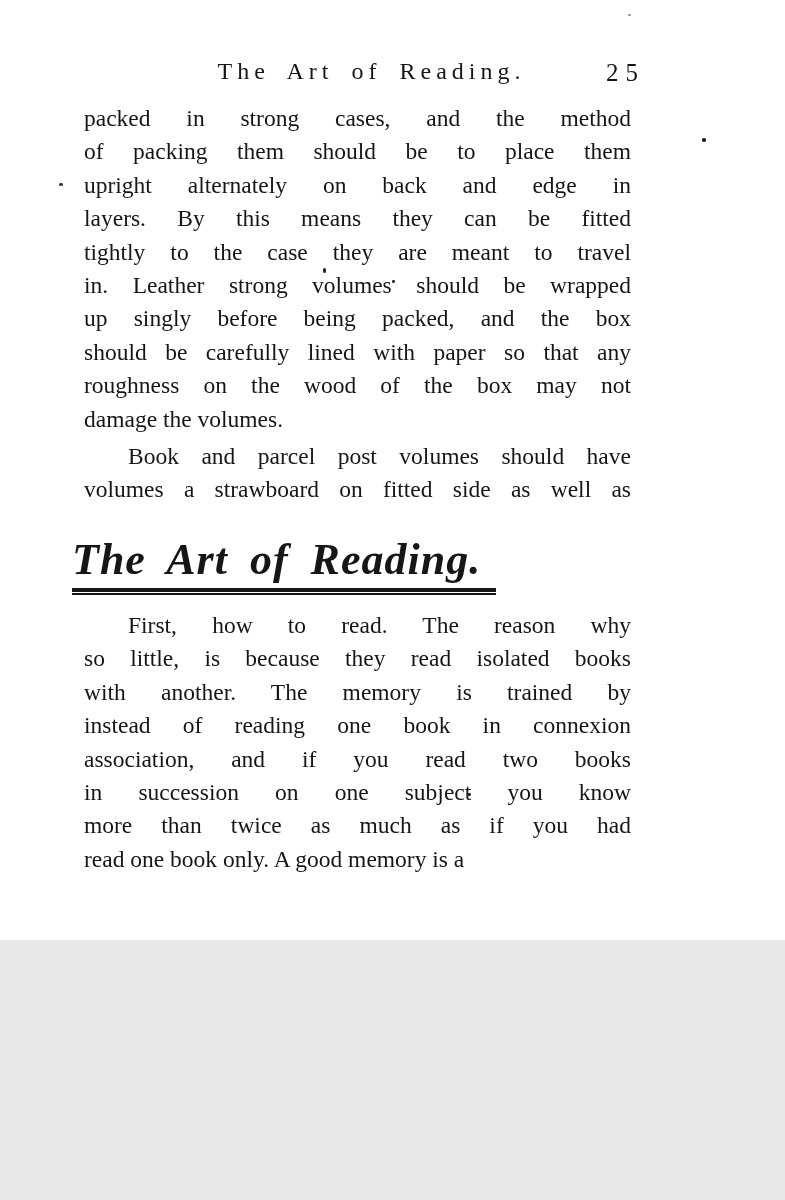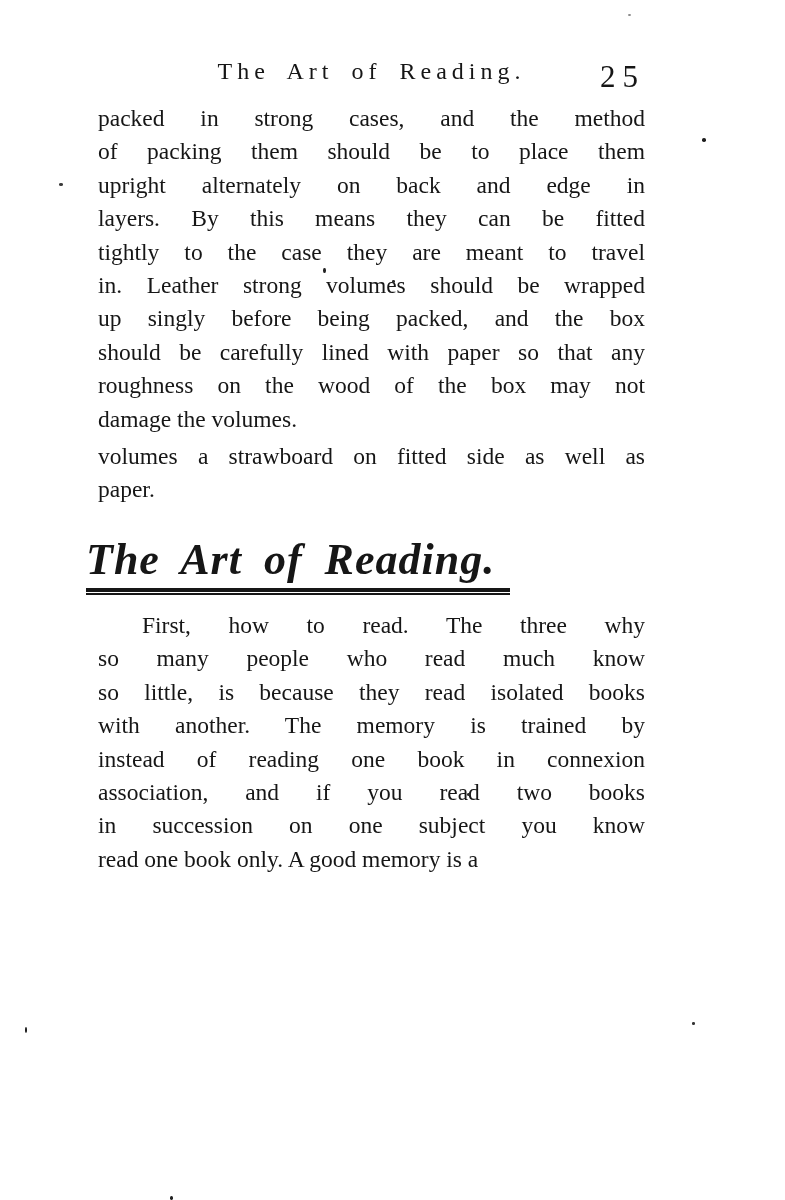--- a/index.html
+++ b/index.html
@@ -1,19 +1,19 @@
 <!DOCTYPE html>
 <html><head>
 <meta charset="utf-8">
 <style>
   html, body { margin: 0; padding: 0; background: #e8e8e8; }
   .page {
     position: relative;
     width: 785px;
-    height: 1200px;
+    height: 940px;
     margin: 0 auto;
     background: var(--paper, #ffffff);
     color: var(--ink, #161616);
     font-family: "Liberation Serif", serif;
     overflow: hidden;
   }
 
   
   .running-header {
     position: absolute;
@@ -26,30 +26,30 @@
     display: block;
     text-align: center;
     font-size: 24px;
     letter-spacing: 5px;
     word-spacing: 7px;
   }
   .page-number {
     position: absolute;
     right: 0;
     top: 1px;
-    font-size: 31px;
+    font-size: 25px;
     letter-spacing: 7px;
     margin-left: 44px;
   }
 
   
   .text-block {
     position: absolute;
     top: 102px;
-    left: 98px;
+    left: 84px;
     width: 547px;
     font-size: 23.5px;
     line-height: 33.4px;
   }
   .paragraph { margin: 0; }
   .line { text-align: justify; text-align-last: justify; }
   .line.last { text-align-last: left; }
   .indented .line.first { text-indent: 44px; }
   .para-parcel { margin-top: 4px; }
   .para-read   { margin-top: 14px; }
@@ -101,37 +101,37 @@
         <div class="line">layers.  By this means they can be fitted</div>
         <div class="line">tightly to the case they are meant to travel</div>
         <div class="line">in.  Leather strong volumes should be wrapped</div>
         <div class="line">up singly before being packed, and the box</div>
         <div class="line">should be carefully lined with paper so that any</div>
         <div class="line">roughness on the wood of the box may not</div>
         <div class="line last">damage the volumes.</div>
       </div>
 
     <div class="paragraph indented para-parcel">
+        <div class="line first">Book and parcel post volumes should have</div>
         <div class="line">volumes a strawboard on fitted side as well as</div>
-        <div class="line last">paper.</div>
       </div>
 
     <div class="section-heading">
       <span>The Art of Reading.</span>
       <div class="heading-rule"></div>
     </div>
 
     <div class="paragraph indented para-read">
-        <div class="line first">First, how to read.  The three why</div>
-        <div class="line">so many people who read much know</div>
+        <div class="line first">First, how to read.  The reason why</div>
         <div class="line">so little, is because they read isolated books</div>
         <div class="line">with another.  The memory is trained by</div>
         <div class="line">instead of reading one book in connexion</div>
         <div class="line">association, and if you read two books</div>
         <div class="line">in succession on one subject you know</div>
+        <div class="line">more than twice as much as if you had</div>
         <div class="line last">read one book only.  A good memory is a</div>
       </div>
 
   </main>
 
   <div id="noise-layer"></div>
 
 <div class="speck" style="left: 628px; top: 14px; width: 3px; height: 2px; background: rgb(138, 138, 138);"></div>
     <div class="speck" style="left: 702px; top: 138px; width: 4px; height: 4px; background: rgb(29, 29, 29);"></div>
     <div class="speck" style="left: 59px; top: 183px; width: 4px; height: 3px; background: rgb(58, 58, 58);"></div>

